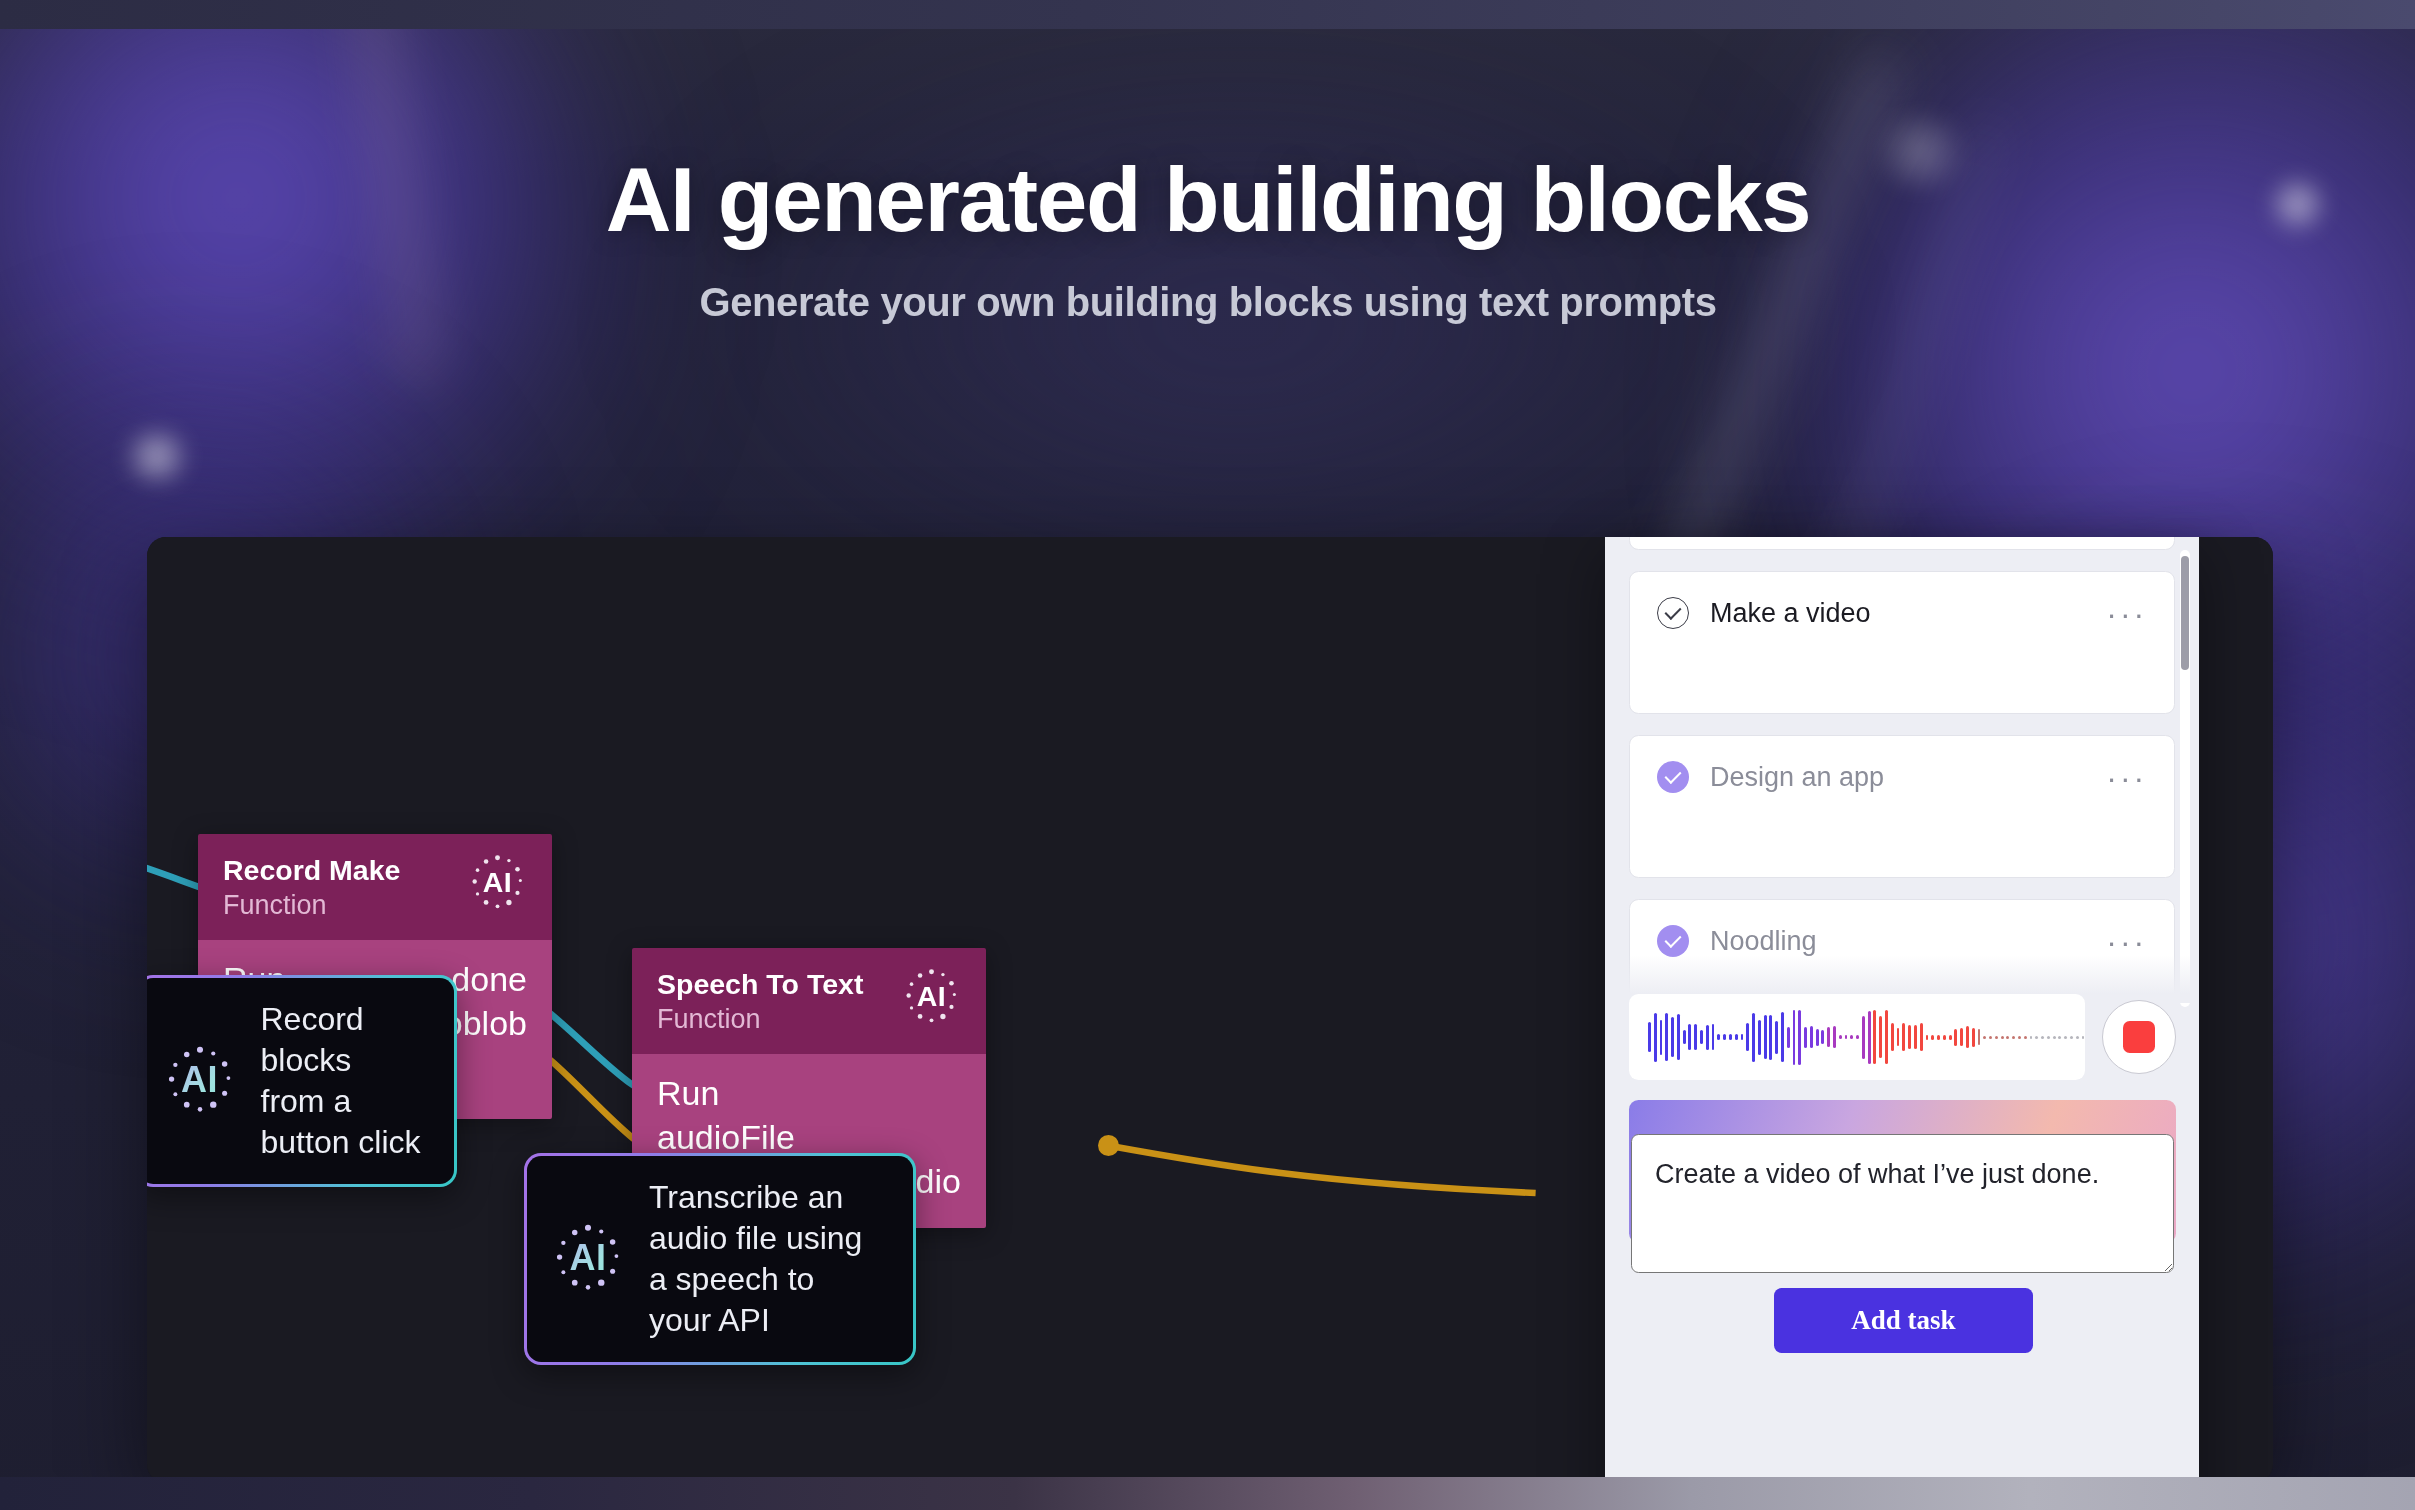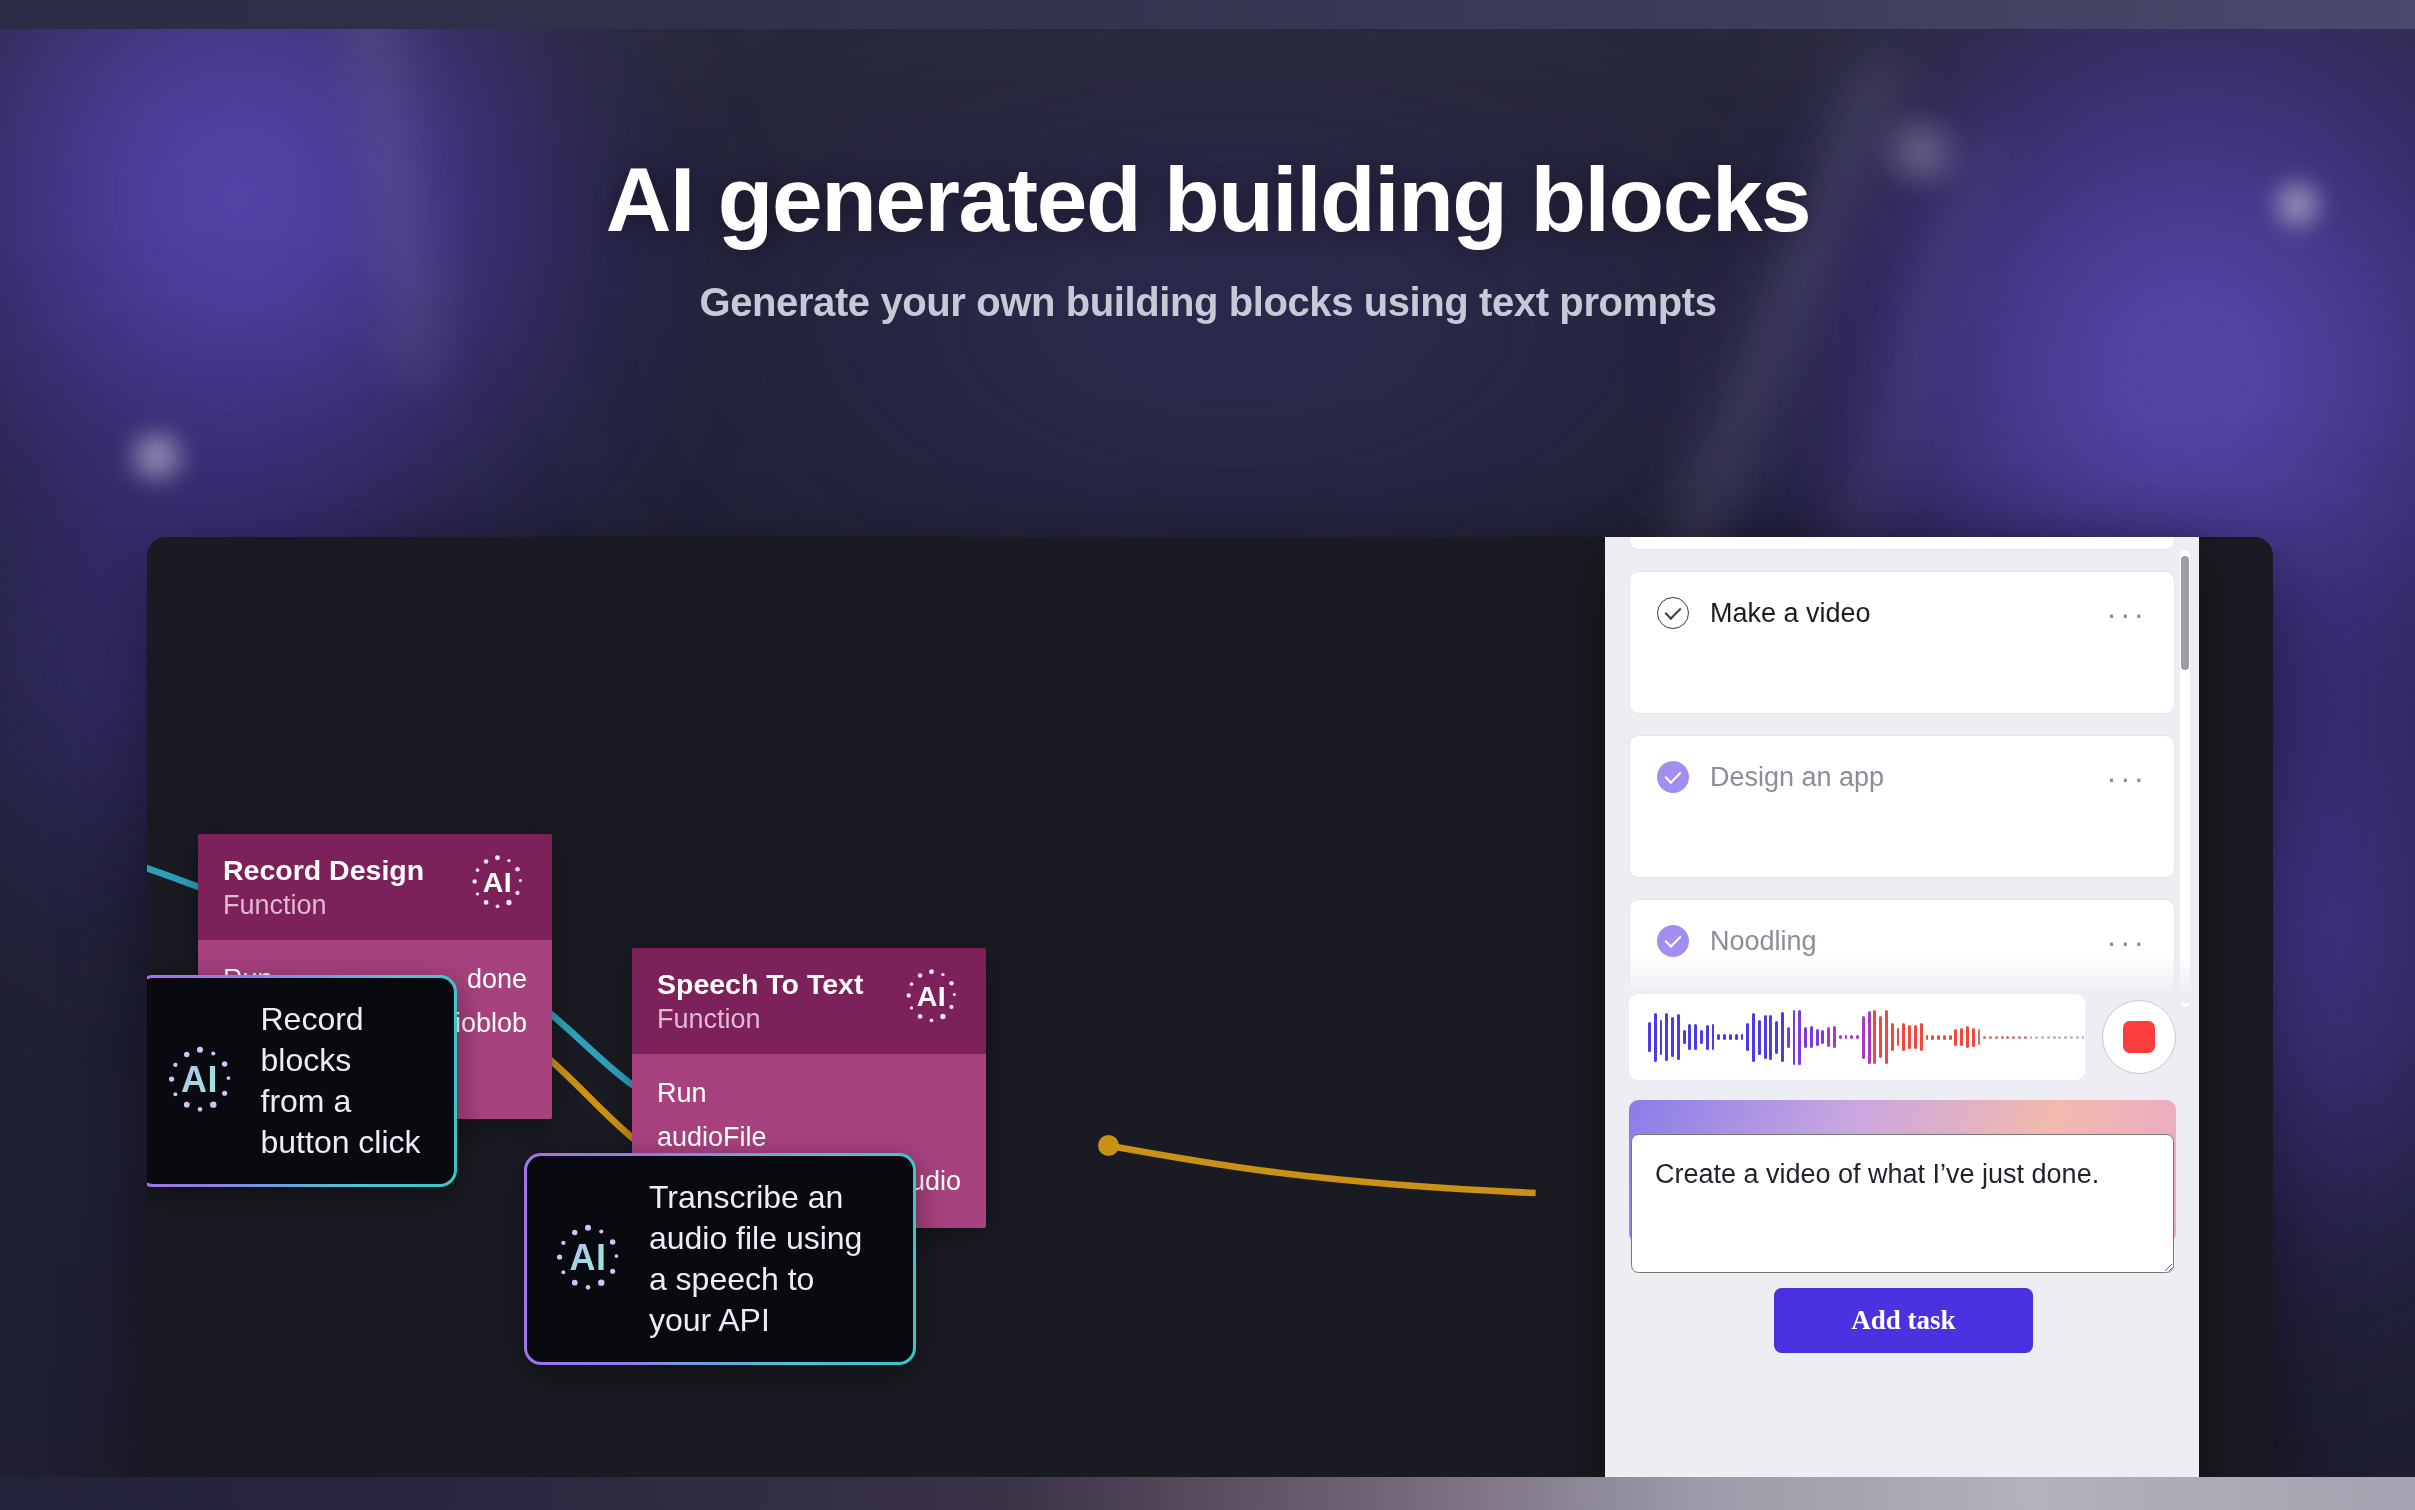--- a/index.html
+++ b/index.html
@@ -91,21 +91,21 @@
           box-shadow:0 5.7px 25px rgba(0,0,0,0.35); }
   .node-head {
     background:#7c2159; padding:21px 25px 19px 25px;
     display:flex; align-items:flex-start; justify-content:space-between;
   }
   .node-title { font-size:28.5px; font-weight:bold; color:#ffffff; line-height:1.12; }
   .node-sub   { font-size:27px; color:#e2b8d4; line-height:1.2; margin-top:1.9px; }
   .node-body  { background:#a8427f; padding:17px 25px 25px 25px; }
   .port-row { display:flex; align-items:center; height:44px; position:relative; }
   .port-row.out { justify-content:flex-end; }
-  .port-label { font-size:27px; color:#ffffff; font-weight:normal; }
+  .port-label { font-size:34px; color:#ffffff; font-weight:normal; }
 
   .ai-badge { position:relative; width:59px; height:59px; flex:0 0 59px; margin-top:-1.9px;text-align:center; }
   .ai-badge .ai-text {
     position:absolute; left:0; top:0; width:59px; height:59px;
     display:flex; align-items:center; justify-content:center;
     font-size:28.5px; font-weight:bold; color:#ffffff; letter-spacing:0.5px;
   }
   .ai-badge svg { position:absolute; left:0; top:0; }
 
   
@@ -268,21 +268,21 @@
     <div class="arrow-in teal" style="left:186px; top:377px;"></div>
     <div class="dot teal" style="left:255px; top:411px;"></div>
     <div class="dot gold" style="left:255px; top:454px;"></div>
     <div class="arrow-in teal" style="left:715px; top:597px;"></div>
     <div class="arrow-in gold" style="left:715px; top:658px;"></div>
     <div class="dot gold" style="left:951px;top:598px;"></div>
 
     <div class="node" style="left:51px; top:297px;">
       <div class="node-head">
         <div>
-          <div class="node-title">Record Design</div>
+          <div class="node-title">Record Make</div>
           <div class="node-sub">Function</div>
         </div>
         <div class="ai-badge">
           <svg width="59" height="59" viewBox="0 0 62 62">
             <g fill="#f0e4ee">
               <circle cx="31" cy="5" r="2.6"></circle>
                 <circle cx="43" cy="8" r="1.8"></circle>
               <circle cx="52" cy="17" r="2.4"></circle>
                 <circle cx="55" cy="29" r="1.6"></circle>
               <circle cx="52" cy="42" r="2.2"></circle>

